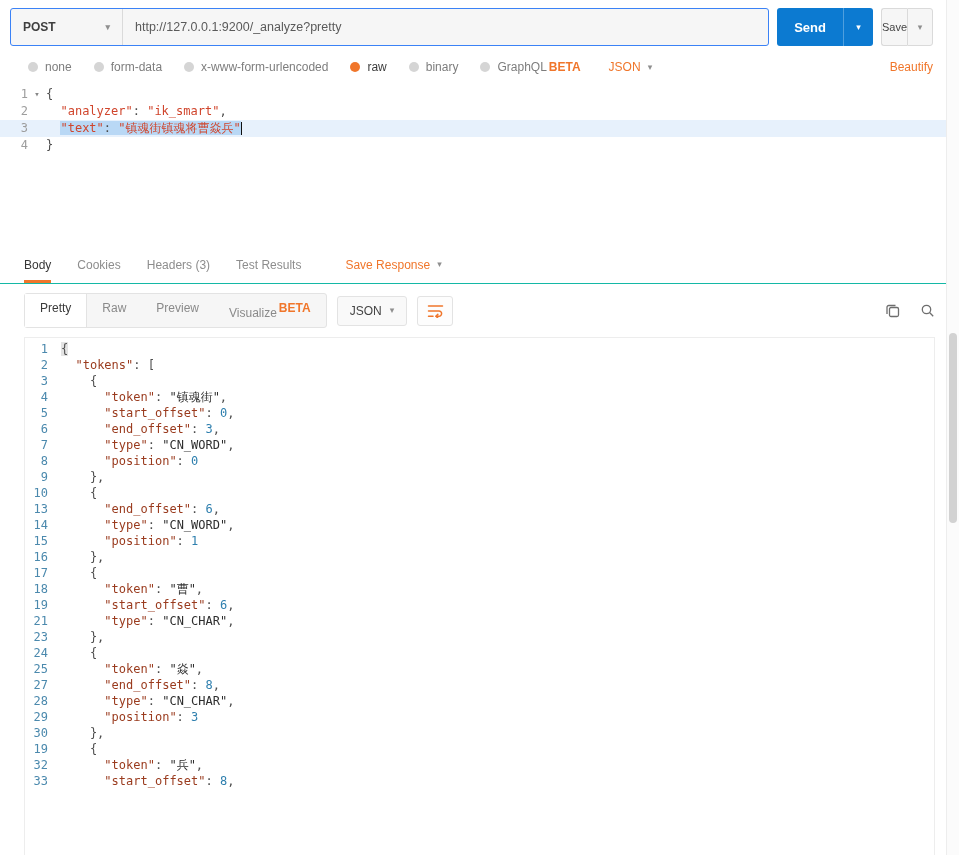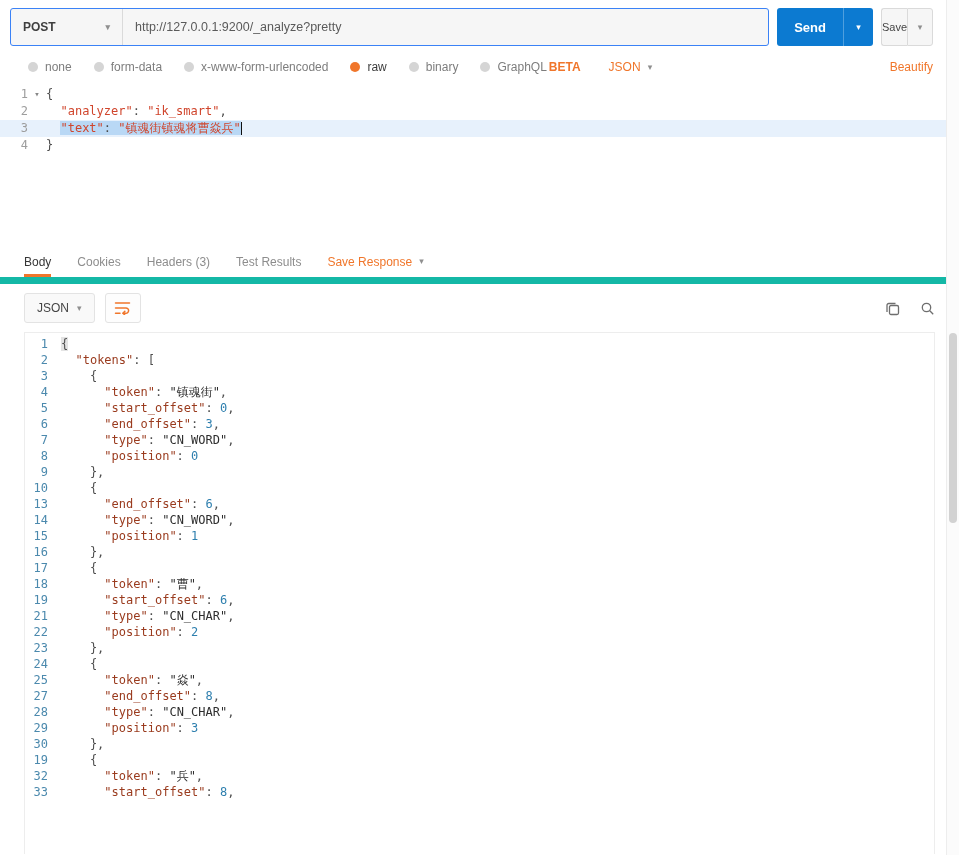--- a/index.html
+++ b/index.html
@@ -46,28 +46,28 @@
   .cursor{display:inline-block;width:1px;height:13px;background:#111;vertical-align:text-bottom;}
 
   .tok-rq{color:#d0452c;}
   .tok-k{color:#9a3b1e;}
   .tok-s{color:#2e2e2e;}
   .tok-n{color:#2e7fae;}
   .tok-p{color:#4d4d4d;}
   .brk{background:#e3e3e3;}
 
   
-  .res-tabs{display:flex;align-items:center;padding:0 26px 0 24px;height:38px;border-bottom:7px solid #14b8a6;}
+  .res-tabs{display:flex;align-items:center;padding:0 26px 0 24px;height:38px;border-bottom:1px solid #14b8a6;}
   .tabs{display:flex;height:100%;}
   .res-tab{margin-right:26px;display:flex;align-items:center;color:#8d8d8d;position:relative;cursor:pointer;white-space:nowrap;}
   .res-tab.active{color:#363636;}
   .res-tab.active::after{content:"";position:absolute;left:0;right:0;bottom:0;height:3px;background:var(--accent);}
   .res-meta{margin-left:auto;display:flex;gap:16px;color:#8d8d8d;align-items:center;white-space:nowrap;}
   .m-value{color:var(--green);margin-left:4px;}
-  .save-response{display:flex;align-items:center;gap:7px;color:var(--accent);cursor:pointer;white-space:nowrap;}
+  .save-response{display:flex;align-items:center;gap:7px;color:var(--accent);margin-left:18px;cursor:pointer;white-space:nowrap;}
 
   
   .view-bar{display:flex;align-items:center;gap:10px;padding:9px 24px;}
   .seg{display:flex;background:#f6f6f6;border:1px solid #e3e3e3;border-radius:3px;}
   .seg-item{padding:7px 15px;color:#8a8a8a;cursor:pointer;white-space:nowrap;}
   .seg-item.active{background:#fff;color:#3a3a3a;border-right:1px solid #e3e3e3;}
   .fmt-select{display:flex;align-items:center;gap:8px;padding:7px 12px;background:#f9f9f9;border:1px solid #e3e3e3;border-radius:3px;color:#444;cursor:pointer;}
   .wrap-btn{width:36px;height:30px;background:#fdfdfd;border:1px solid #e3e3e3;border-radius:3px;display:flex;align-items:center;justify-content:center;}
   .wrap-btn svg path{stroke:var(--accent);stroke-width:1.5;fill:none;stroke-linecap:round;stroke-linejoin:round;}
   .right-icons{margin-left:auto;display:flex;align-items:center;gap:20px;}
@@ -158,20 +158,26 @@
       <div class="res-tab">Headers (3)</div>
       <div class="res-tab">Test Results</div>
     </div>
   <div class="save-response">
     <span>Save Response</span>
     <span class="caret">▾</span>
   </div>
 </div>
 
 <div class="view-bar">
+  <div class="seg">
+      <div class="seg-item active">Pretty</div>
+      <div class="seg-item">Raw</div>
+      <div class="seg-item">Preview</div>
+      <div class="seg-item">Visualize<sup class="beta">BETA</sup></div>
+    </div>
   <div class="fmt-select">
     <span>JSON</span>
     <span class="caret">▾</span>
   </div>
   <button class="wrap-btn">
     <span style="display:flex;">
       <svg width="17" height="14" viewBox="0 0 17 14">
         <path d="M1.5 2h14"></path>
         <path d="M1.5 7h10.5a2.6 2.6 0 1 1 0 5.2H9"></path>
         <path d="M10.8 10.4 9 12.2l1.8 1.8"></path>
@@ -207,21 +213,20 @@
     <div class="rb-line"><span class="rb-gutter">9</span><span class="rb-code"><span class="tok-p">    },</span></span></div>
     <div class="rb-line"><span class="rb-gutter">10</span><span class="rb-code"><span class="tok-p">    {</span></span></div>
     <div class="rb-line"><span class="rb-gutter">13</span><span class="rb-code"><span class="tok-p">      </span><span class="tok-k">"end_offset"</span><span class="tok-p">:</span><span class="tok-p"> </span><span class="tok-n">6</span><span class="tok-p">,</span></span></div>
     <div class="rb-line"><span class="rb-gutter">14</span><span class="rb-code"><span class="tok-p">      </span><span class="tok-k">"type"</span><span class="tok-p">:</span><span class="tok-p"> </span><span class="tok-s">"CN_WORD"</span><span class="tok-p">,</span></span></div>
     <div class="rb-line"><span class="rb-gutter">15</span><span class="rb-code"><span class="tok-p">      </span><span class="tok-k">"position"</span><span class="tok-p">:</span><span class="tok-p"> </span><span class="tok-n">1</span></span></div>
     <div class="rb-line"><span class="rb-gutter">16</span><span class="rb-code"><span class="tok-p">    },</span></span></div>
     <div class="rb-line"><span class="rb-gutter">17</span><span class="rb-code"><span class="tok-p">    {</span></span></div>
     <div class="rb-line"><span class="rb-gutter">18</span><span class="rb-code"><span class="tok-p">      </span><span class="tok-k">"token"</span><span class="tok-p">:</span><span class="tok-p"> </span><span class="tok-s">"曹"</span><span class="tok-p">,</span></span></div>
     <div class="rb-line"><span class="rb-gutter">19</span><span class="rb-code"><span class="tok-p">      </span><span class="tok-k">"start_offset"</span><span class="tok-p">:</span><span class="tok-p"> </span><span class="tok-n">6</span><span class="tok-p">,</span></span></div>
     <div class="rb-line"><span class="rb-gutter">21</span><span class="rb-code"><span class="tok-p">      </span><span class="tok-k">"type"</span><span class="tok-p">:</span><span class="tok-p"> </span><span class="tok-s">"CN_CHAR"</span><span class="tok-p">,</span></span></div>
-    <div class="rb-line"><span class="rb-gutter">22</span><span class="rb-code"><span class="tok-p">      </span><span class="tok-k">"position"</span><span class="tok-p">:</span><span class="tok-p"> </span><span class="tok-n">2</span></span></div>
     <div class="rb-line"><span class="rb-gutter">23</span><span class="rb-code"><span class="tok-p">    },</span></span></div>
     <div class="rb-line"><span class="rb-gutter">24</span><span class="rb-code"><span class="tok-p">    {</span></span></div>
     <div class="rb-line"><span class="rb-gutter">25</span><span class="rb-code"><span class="tok-p">      </span><span class="tok-k">"token"</span><span class="tok-p">:</span><span class="tok-p"> </span><span class="tok-s">"焱"</span><span class="tok-p">,</span></span></div>
     <div class="rb-line"><span class="rb-gutter">27</span><span class="rb-code"><span class="tok-p">      </span><span class="tok-k">"end_offset"</span><span class="tok-p">:</span><span class="tok-p"> </span><span class="tok-n">8</span><span class="tok-p">,</span></span></div>
     <div class="rb-line"><span class="rb-gutter">28</span><span class="rb-code"><span class="tok-p">      </span><span class="tok-k">"type"</span><span class="tok-p">:</span><span class="tok-p"> </span><span class="tok-s">"CN_CHAR"</span><span class="tok-p">,</span></span></div>
     <div class="rb-line"><span class="rb-gutter">29</span><span class="rb-code"><span class="tok-p">      </span><span class="tok-k">"position"</span><span class="tok-p">:</span><span class="tok-p"> </span><span class="tok-n">3</span></span></div>
     <div class="rb-line"><span class="rb-gutter">30</span><span class="rb-code"><span class="tok-p">    },</span></span></div>
     <div class="rb-line"><span class="rb-gutter">19</span><span class="rb-code"><span class="tok-p">    {</span></span></div>
     <div class="rb-line"><span class="rb-gutter">32</span><span class="rb-code"><span class="tok-p">      </span><span class="tok-k">"token"</span><span class="tok-p">:</span><span class="tok-p"> </span><span class="tok-s">"兵"</span><span class="tok-p">,</span></span></div>
     <div class="rb-line"><span class="rb-gutter">33</span><span class="rb-code"><span class="tok-p">      </span><span class="tok-k">"start_offset"</span><span class="tok-p">:</span><span class="tok-p"> </span><span class="tok-n">8</span><span class="tok-p">,</span></span></div>

